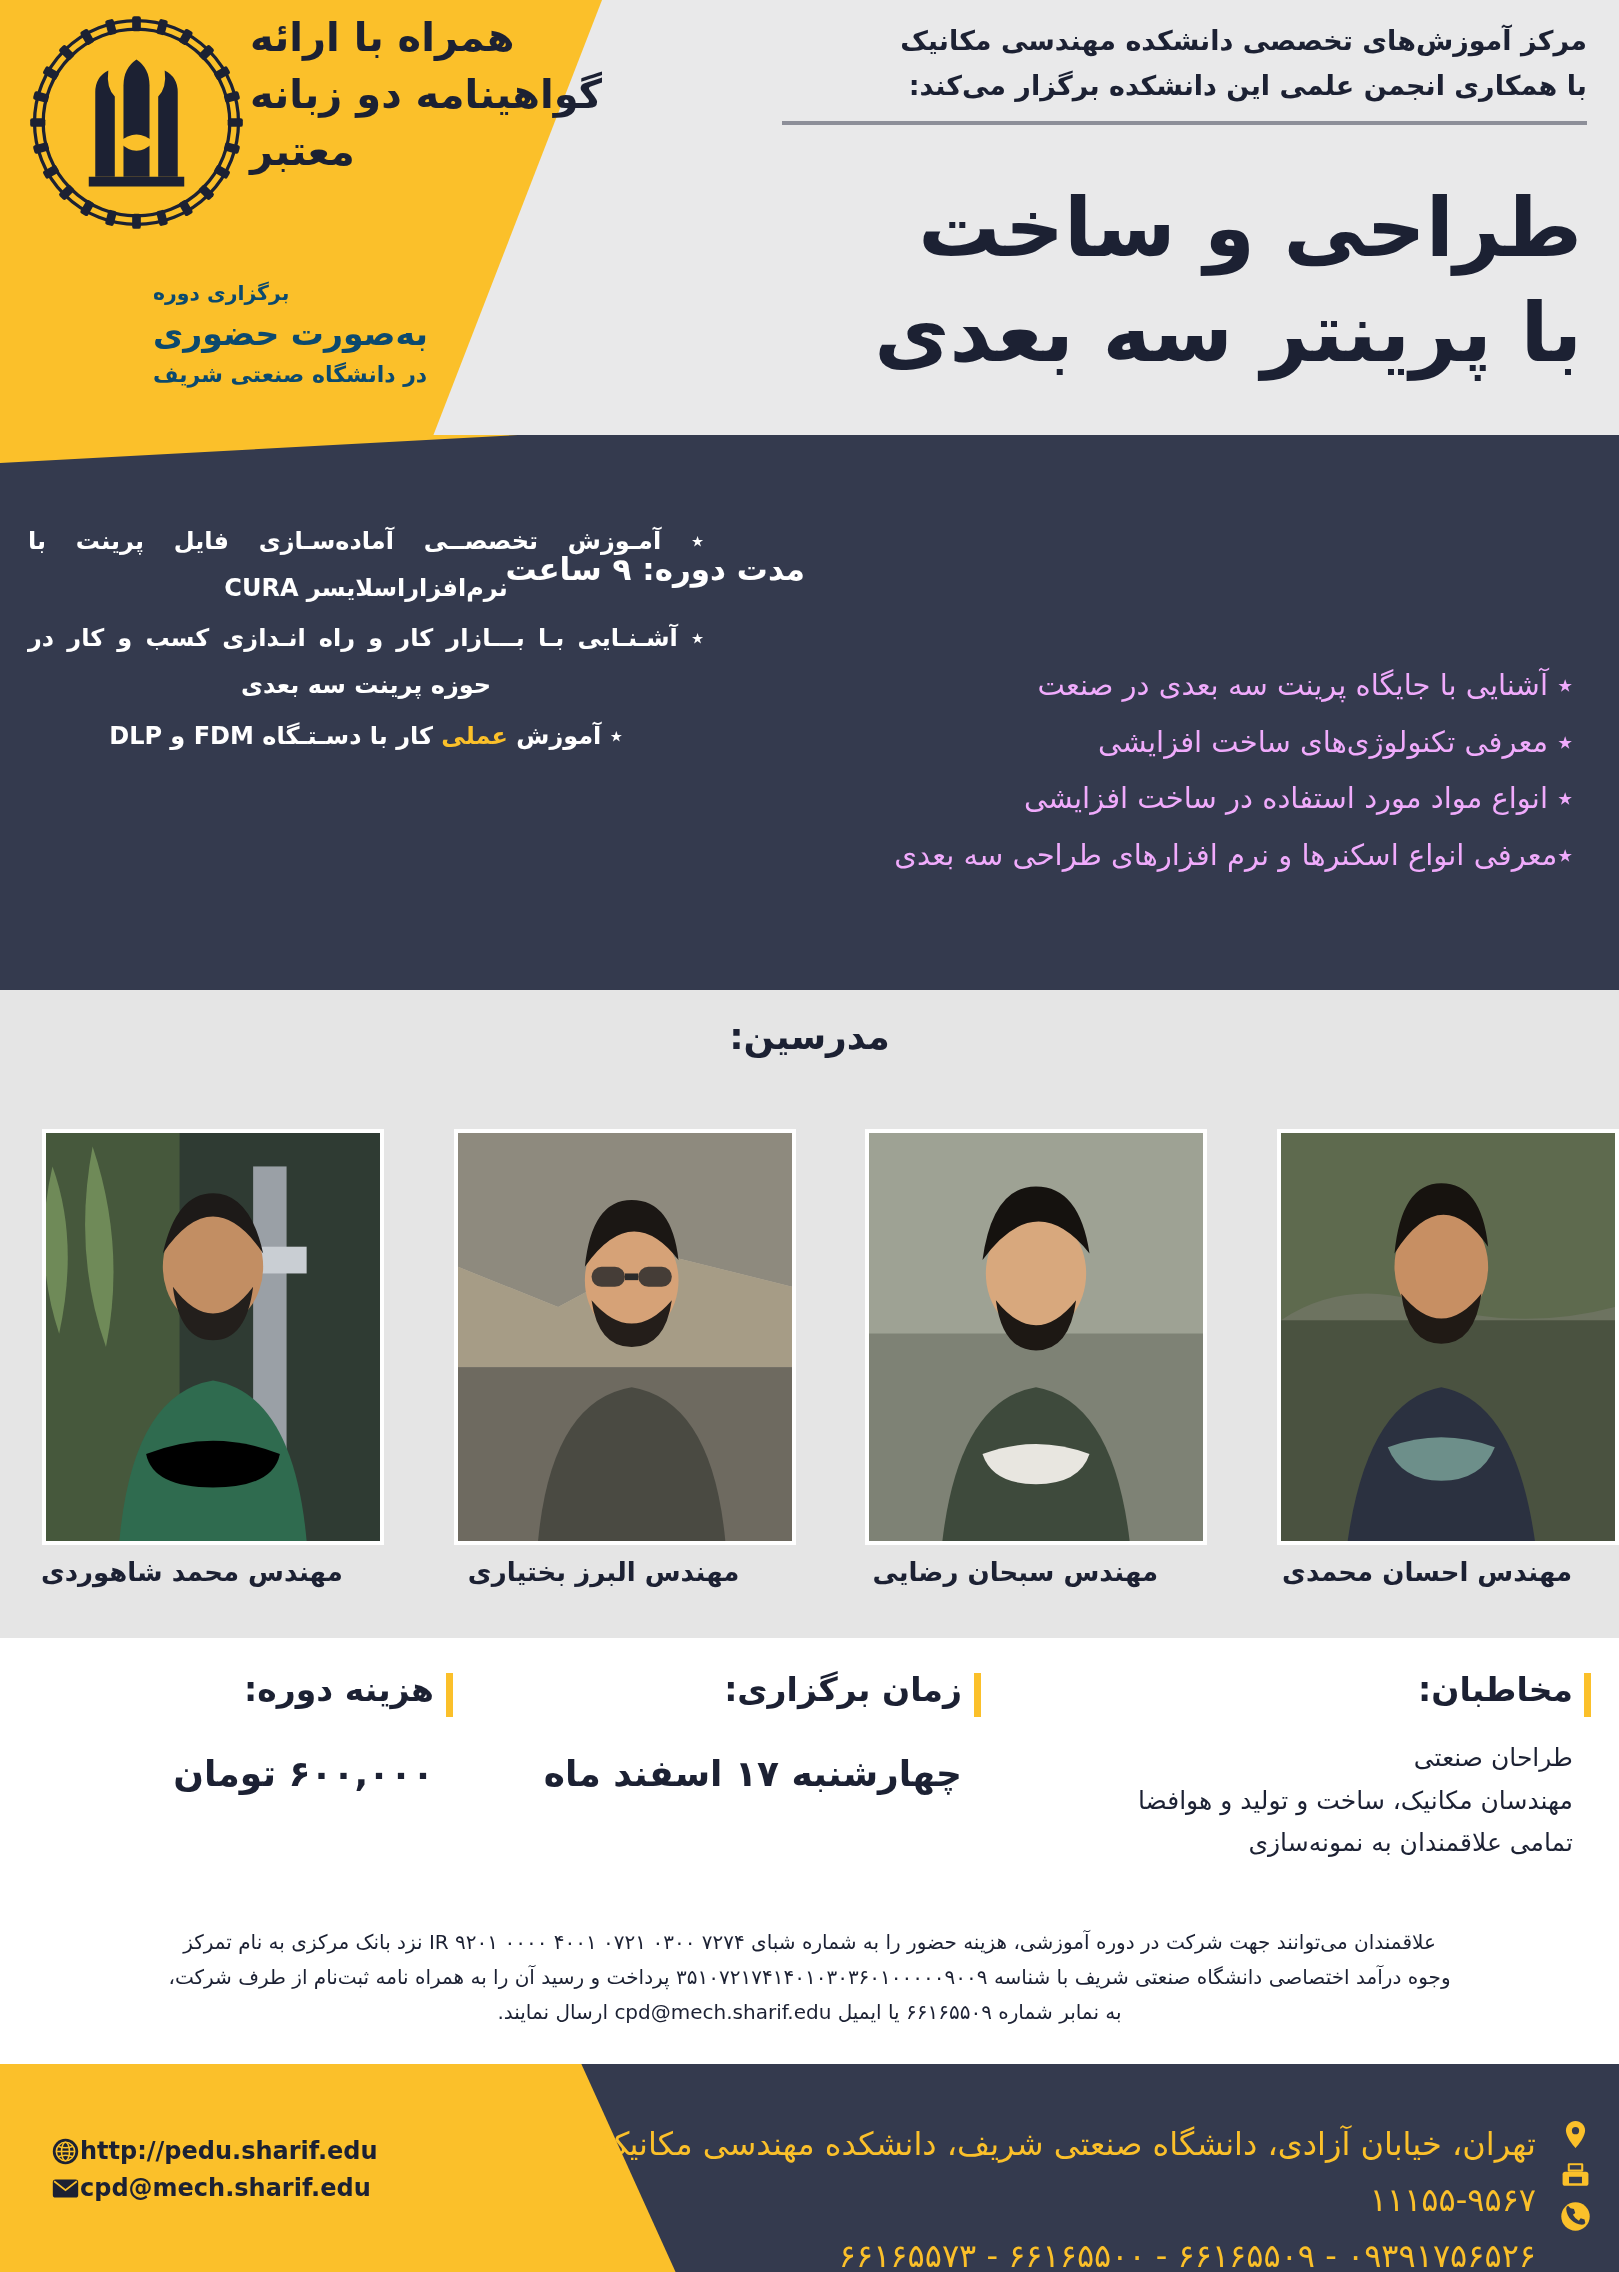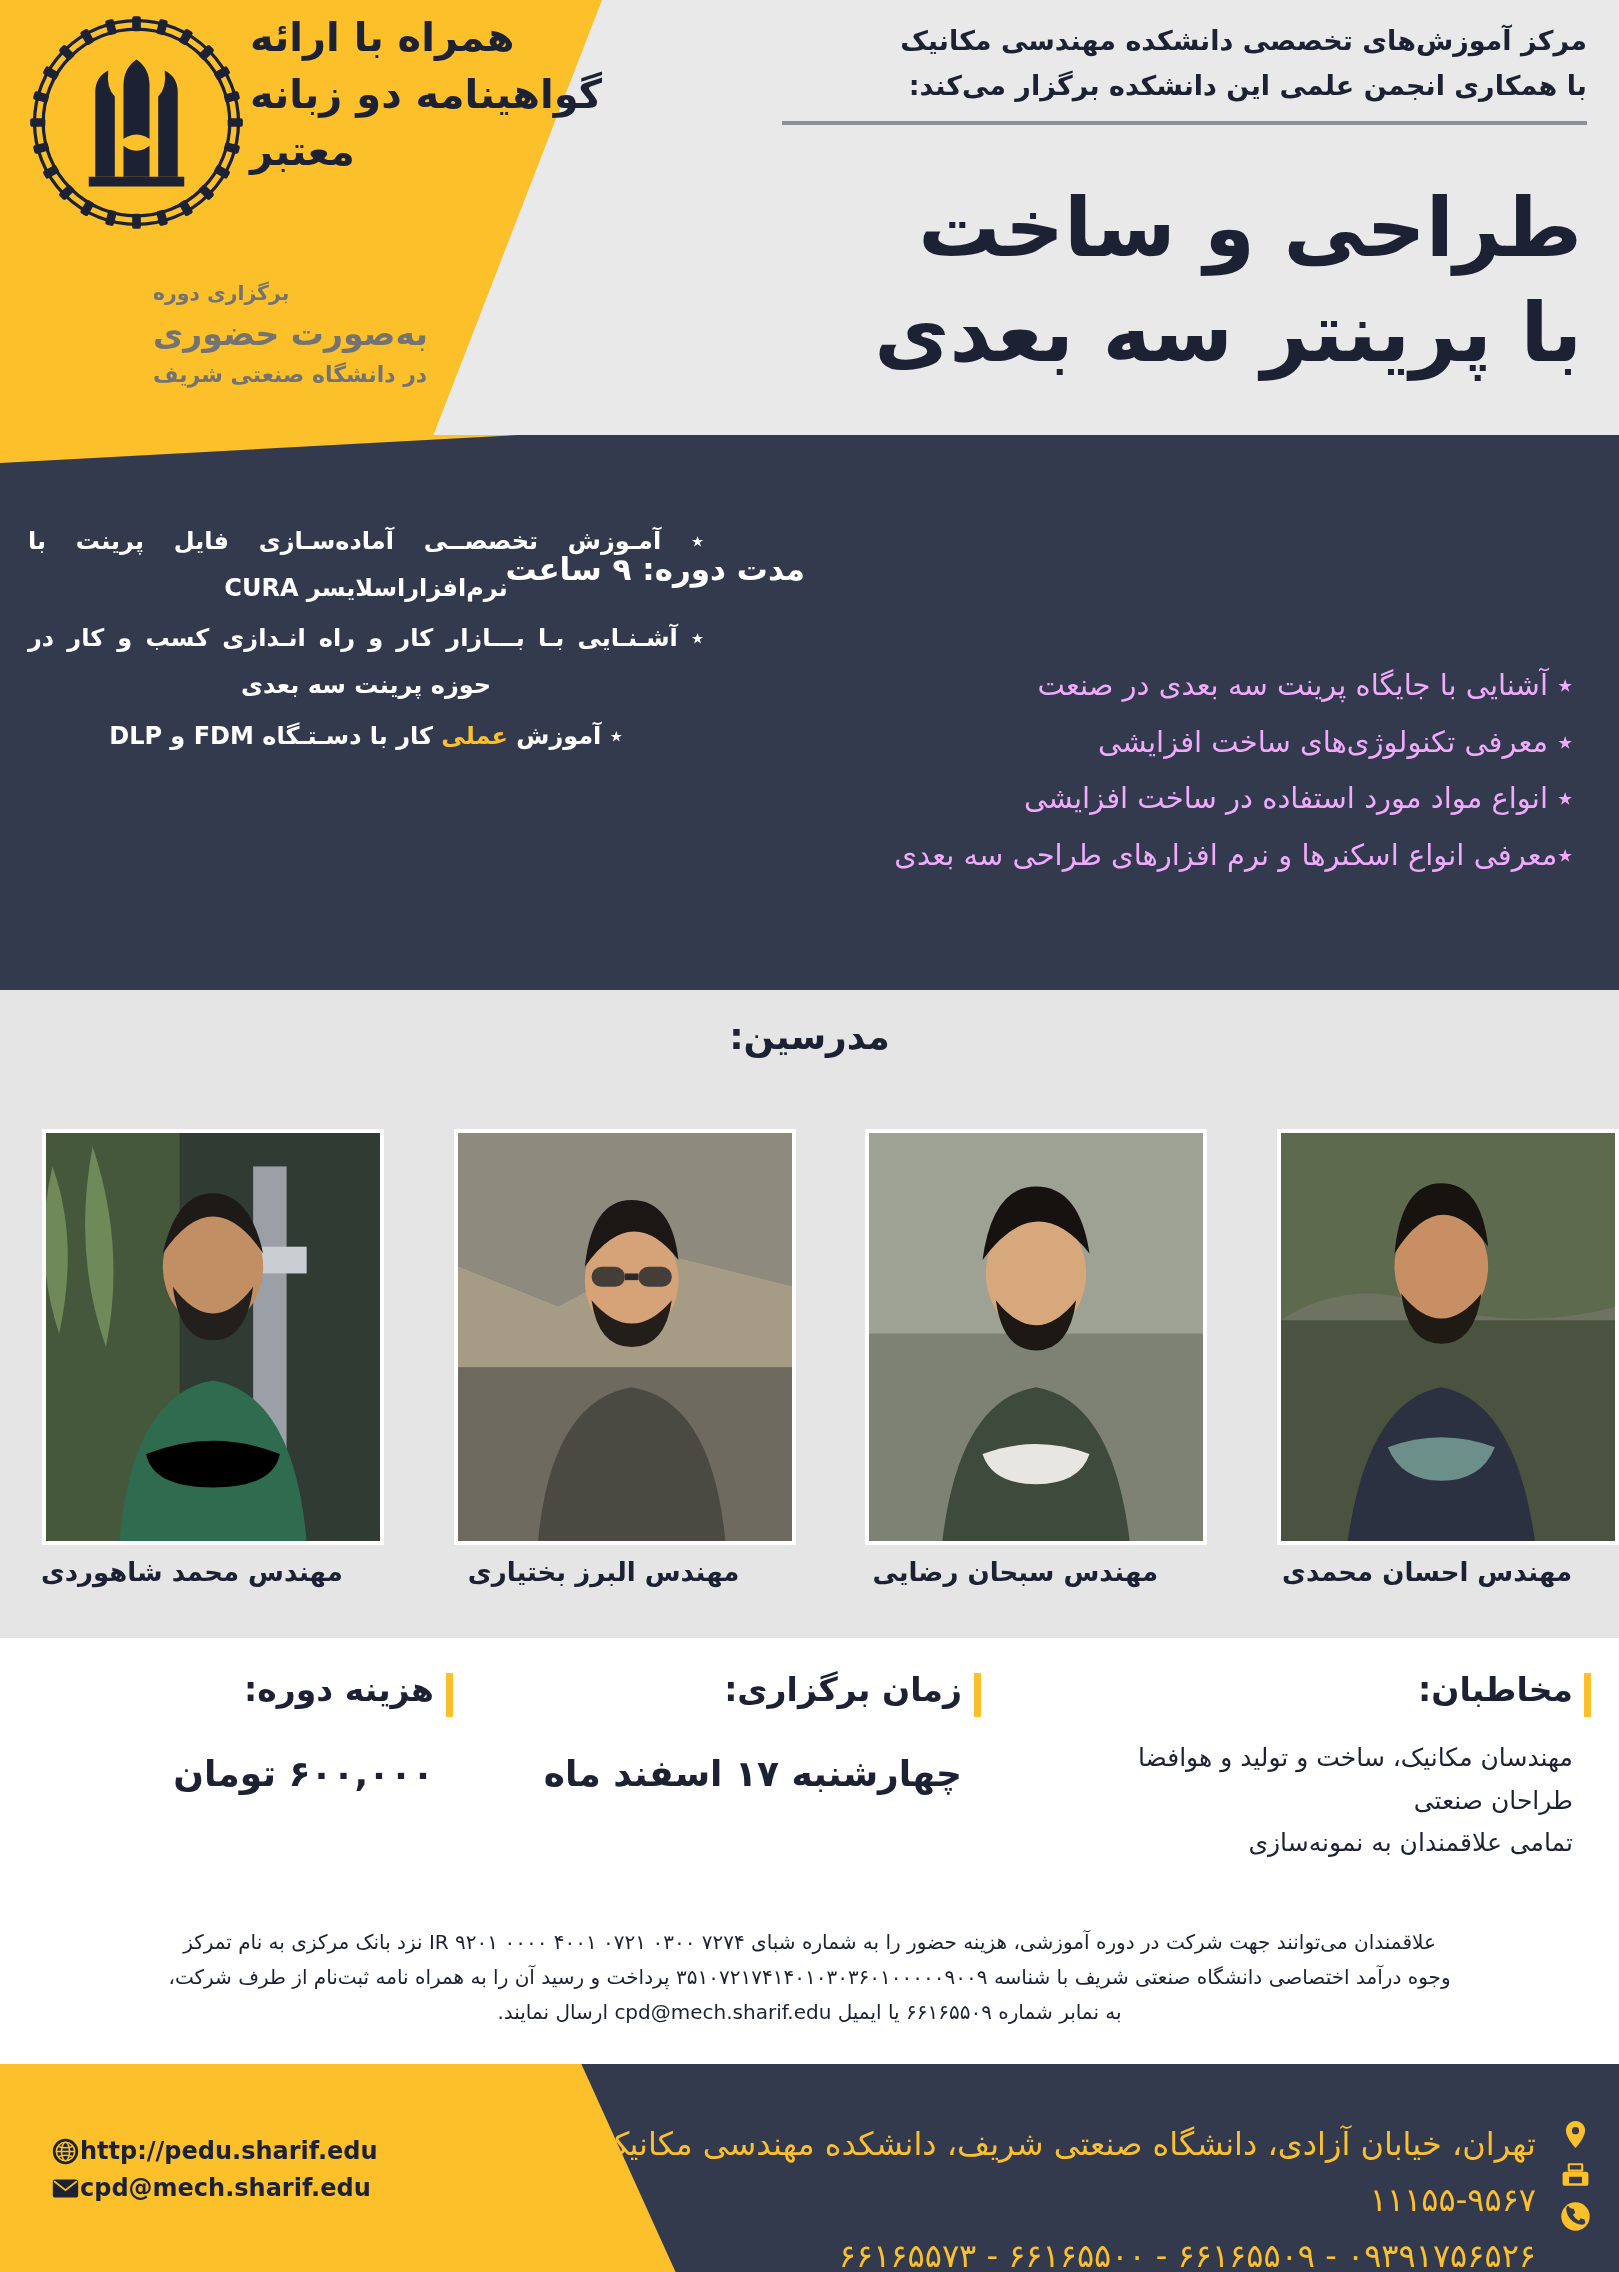--- a/index.html
+++ b/index.html
@@ -83,21 +83,21 @@
     letter-spacing: -1.4px;
   }
   .title-block span { display: block; }
 
   .presence-block {
     position: absolute;
     top: 278px; left: 153px;
     width: 366px;
     text-align: left;
     direction: rtl;
-    color: #737373;
+    color: #0c4a6e;
     font-size: 22px;
     line-height: 1.5;
     font-weight: bold;
   }
   .presence-block .small { font-size: 20.4px; font-weight: bold; }
   .presence-block .big { font-size: 33px; font-weight: bold; }
   .presence-block .mid { font-size: 22px; font-weight: bold; }
 
   
   .dark {
@@ -484,22 +484,22 @@
 
     </div>
   </div>
 
   <div class="info">
 
     <div class="col col-aud">
       <div class="bar"></div>
       <div class="col-head">مخاطبان:</div>
       <div class="aud-body">
+        <div>طراحان صنعتی</div>
         <div>مهندسان مکانیک، ساخت و تولید و هوافضا</div>
-        <div>طراحان صنعتی</div>
         <div>تمامی علاقمندان به نمونه‌سازی</div>
       </div>
     </div>
 
     <div class="col col-time">
       <div class="bar"></div>
       <div class="col-head">زمان برگزاری:</div>
       <div class="time-body">چهارشنبه ۱۷ اسفند ماه</div>
     </div>
 

